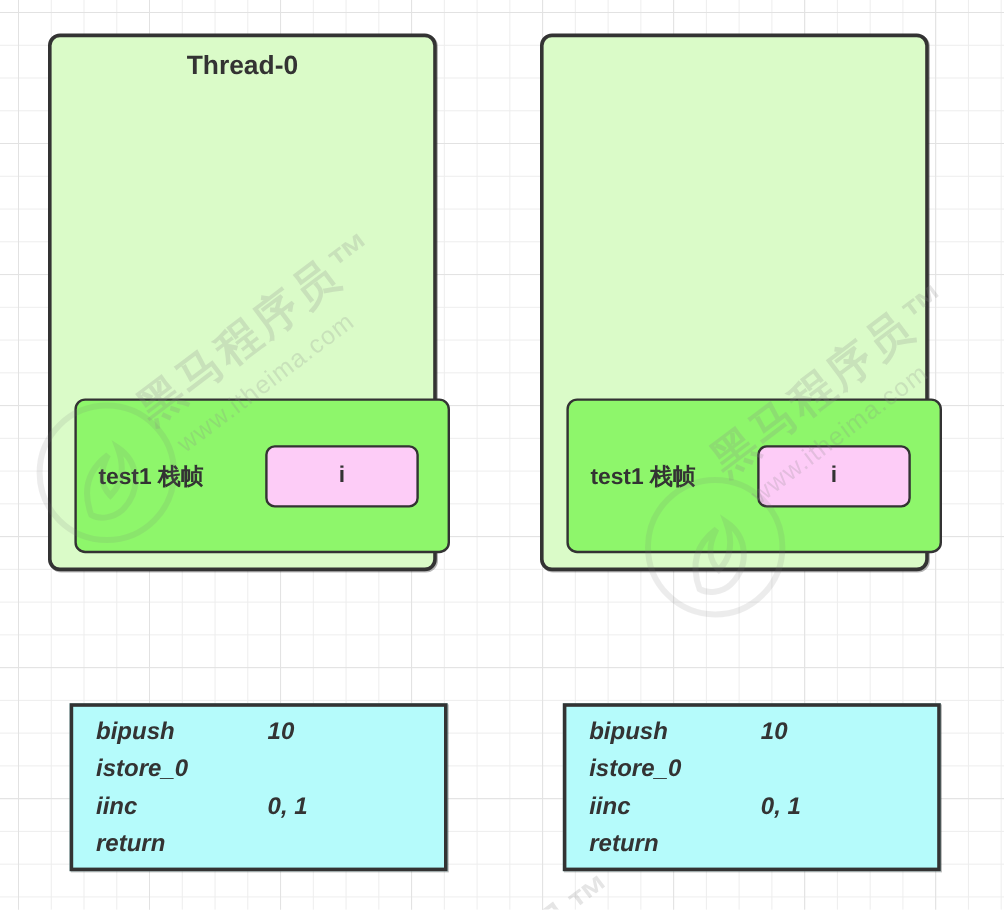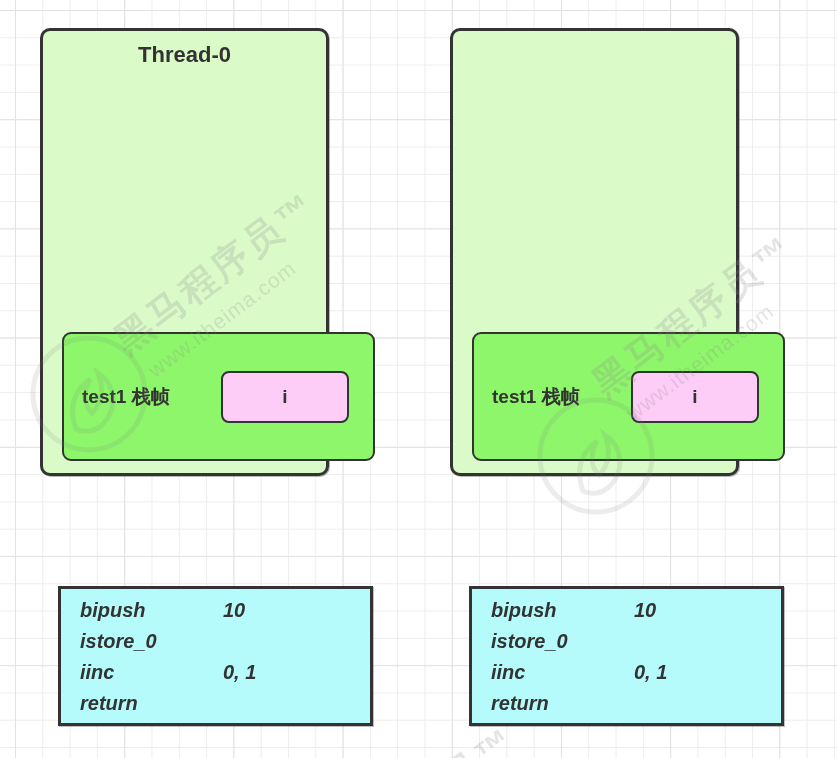--- a/index.html
+++ b/index.html
@@ -25,21 +25,21 @@
       linear-gradient(to bottom, var(--grid_major) 1px, transparent 1px),
       linear-gradient(to right, var(--grid_minor) 1px, transparent 1px),
       linear-gradient(to bottom, var(--grid_minor) 1px, transparent 1px);
     background-size:109.2px 109.2px,109.2px 109.2px,27.3px 27.3px,27.3px 27.3px;
     background-position:15px 10px,15px 10px,15px 10px,15px 10px;
   }
   .canvas{position:absolute;inset:0;}
 
   .thread-box{
     position:absolute;
-    width:289px;height:448px;
+    width:324px;height:448px;
     box-sizing:border-box;
     background:var(--bg_light_green);
     border:3px solid var(--border_dark);
     border-radius:10px;
     box-shadow:1px 1px 0 rgba(0,0,0,0.28);
     z-index:1;
   }
   .thread-box.t0{left:40px;top:28px;}
   .thread-box.t1{left:450px;top:28px;}
 

